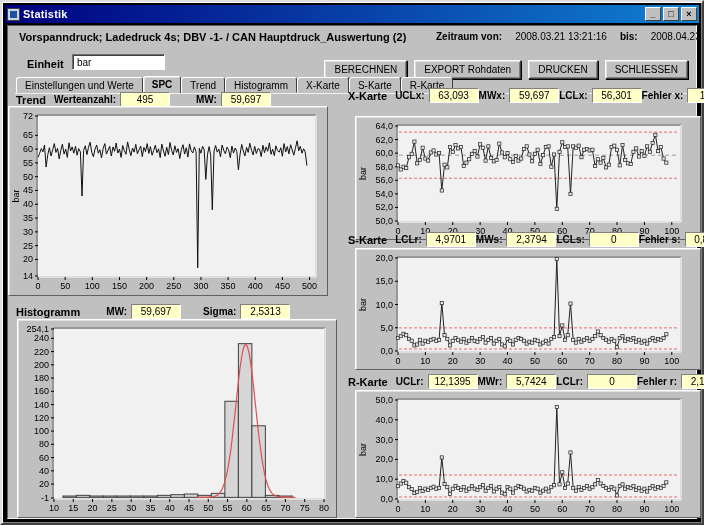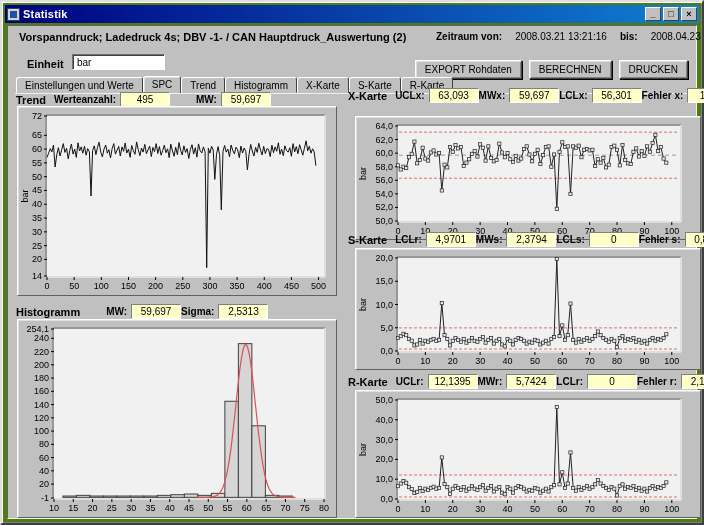--- a/index.html
+++ b/index.html
@@ -1,17 +1,17 @@
 <!DOCTYPE html>
 <html><head>
 <meta charset="utf-8">
 <style>
   html,body{margin:0;padding:0;background:#808080;font-family:"Liberation Sans",sans-serif;}
   *{box-sizing:border-box;}
-  .window{position:relative;width:704px;height:525px;background:#4d7c0f;
+  .window{position:relative;width:704px;height:525px;background:#000000;
     border:2px solid;border-color:#dfdfdf #404040 #404040 #dfdfdf;
     box-shadow:inset 1px 1px 0 #fff, inset -1px -1px 0 #808080;}
   .titlebar{position:absolute;left:3px;top:3px;right:3px;height:18px;
     background:linear-gradient(90deg,#000080,#1080d0);display:flex;align-items:center;padding:0 2px;}
   .app-icon{width:13px;height:13px;background:#c8d4e8;border:1px solid #404040;margin-right:3px;
     position:relative;flex:0 0 auto;}
   .app-icon::after{content:"";position:absolute;left:2px;top:2px;right:2px;bottom:2px;background:#2050a0;}
   .title-text{color:#fff;font-size:11px;font-weight:bold;flex:1;letter-spacing:.2px;}
   .winbtn{width:16px;height:14px;background:#c0c0c0;border:1px solid;border-color:#fff #404040 #404040 #fff;
     margin-left:2px;font-size:9px;line-height:11px;text-align:center;color:#000;font-weight:bold;
@@ -26,21 +26,21 @@
   .einheit-input{position:absolute;left:64px;top:28px;width:93px;height:16px;background:#fff;
     border:1px solid;border-color:#707070 #fff #fff #707070;box-shadow:inset 1px 1px 0 #404040;
     font-size:10px;padding:1px 4px;font-family:"Liberation Sans",sans-serif;}
   .toolbar{position:absolute;right:8px;top:34px;display:flex;gap:7px;}
   .btn{background:#c0c0c0;border:1px solid;border-color:#fff #404040 #404040 #fff;
     box-shadow:inset 1px 1px 0 #dfdfdf, inset -1px -1px 0 #808080, 1px 1px 0 #000;
     font-size:10px;padding:3px 9px;font-family:"Liberation Sans",sans-serif;white-space:nowrap;}
   .tabstrip{position:absolute;left:8px;top:49px;height:18px;display:flex;align-items:flex-end;}
   .tab{background:#c0c0c0;border:1px solid;border-color:#fff #404040 #c0c0c0 #fff;
     border-radius:3px 3px 0 0;font-size:10px;padding:2px 8px;height:16px;white-space:nowrap;}
-  .tab.selected{height:18px;font-weight:normal;border-bottom:1px solid #c0c0c0;position:relative;top:1px;
+  .tab.selected{height:18px;font-weight:bold;border-bottom:1px solid #c0c0c0;position:relative;top:1px;
     box-shadow:inset 1px 1px 0 #dfdfdf;}
   .tab-baseline{position:absolute;left:7px;right:7px;top:67px;height:1px;background:#efefef;}
   .sect-header{position:absolute;display:flex;align-items:center;white-space:nowrap;}
   .sect-title{font-size:11px;font-weight:bold;margin-right:8px;}
   .fld{display:flex;align-items:center;gap:4px;}
   .fld .lbl{font-size:10px;font-weight:bold;}
   .valbox{background:#ffffc8;border:1px solid;border-color:#808080 #fff #fff #808080;
     font-size:10px;text-align:center;padding:1px 3px;min-width:50px;}
   .chart-panel{position:absolute;background:#c0c0c0;border:1px solid;border-color:#fff #606060 #606060 #fff;
     box-shadow:inset 1px 1px 0 #dfdfdf;}
@@ -66,23 +66,24 @@
       <span class="lbl">Zeitraum von:</span>
       <span class="val">2008.03.21 13:21:16</span>
       <span class="lbl">bis:</span>
       <span class="val">2008.04.23 12:02:46</span>
     </div>
 
     <div class="einheit-lbl">Einheit</div>
     <input class="einheit-input" value="bar" style="">
 
     <div class="toolbar">
+      <button class="btn">BERECHNEN</button>
       <button class="btn">EXPORT Rohdaten</button>
-      <button class="btn">BERECHNEN</button>
       <button class="btn">DRUCKEN</button>
+      <button class="btn">SCHLIESSEN</button>
     </div>
 
     <div class="tabstrip">
       <div class="tab">Einstellungen und Werte</div>
       <div class="tab selected">SPC</div>
       <div class="tab">Trend</div>
       <div class="tab">Histogramm</div>
       <div class="tab">X-Karte</div>
       <div class="tab">S-Karte</div>
       <div class="tab">R-Karte</div>
@@ -93,21 +94,21 @@
       <span class="sect-title">Trend</span>
       <span class="fld">
           <span class="lbl">Werteanzahl:</span>
         <span class="valbox">495</span>
         </span>
       <span class="fld" style="margin-left:26px;">
           <span class="lbl">MW:</span>
         <span class="valbox">59,697</span>
         </span>
     </div>
-    <div class="chart-panel" style="left:9px;top:80px;width:320px;height:190px;padding-left:47px;">
+    <div class="chart-panel" style="left:0;top:80px;width:320px;height:190px;padding-left:47px;">
       <div class="chart-surface"><svg width="314" height="184" viewBox="0 0 314 184">
             <rect x="27" y="7" width="277" height="160" fill="#f1f1f1"></rect>
             <path d="M 26 168 L 26 6 L 305 6" stroke="#707070" fill="none"></path>
             <path d="M 26 168 L 305 168 L 305 6" stroke="#fdfdfd" fill="none"></path>
             <line x1="24" y1="7" x2="27" y2="7" stroke="#000"></line>
             <text x="22" y="10" font-size="9" text-anchor="end">72</text>
             <line x1="24" y1="26.31034482758622" x2="27" y2="26.31034482758622" stroke="#000"></line>
             <text x="22" y="29.31034482758622" font-size="9" text-anchor="end">65</text>
             <line x1="24" y1="40.103448275862064" x2="27" y2="40.103448275862064" stroke="#000"></line>
             <text x="22" y="43.103448275862064" font-size="9" text-anchor="end">60</text>
@@ -155,21 +156,21 @@
             <polyline points="27.0,48.4 28.6,44.2 30.3,39.6 31.9,42.9 33.5,36.0 35.1,58.0 36.8,45.6 38.4,38.7 40.0,47.0 41.7,40.7 43.3,34.6 44.9,43.4 46.6,39.3 48.2,49.8 49.8,41.5 51.4,35.1 53.1,45.1 54.7,40.1 56.3,48.4 58.0,33.8 59.6,42.0 61.2,37.9 62.8,44.2 64.5,37.3 66.1,46.2 67.7,39.6 69.4,42.9 71.0,87.0 72.6,41.5 74.3,36.8 75.9,45.6 77.5,38.4 79.1,33.2 80.8,43.4 82.4,47.8 84.0,40.1 85.7,36.0 87.3,44.2 88.9,40.7 90.5,48.9 92.2,39.3 93.8,34.6 95.4,45.1 97.1,41.2 98.7,37.3 100.3,47.0 102.0,37.9 103.6,42.3 105.2,34.0 106.8,44.0 108.5,40.1 110.1,48.4 111.7,36.5 113.4,41.8 115.0,45.3 116.6,32.9 118.2,40.4 119.9,46.7 121.5,39.0 123.1,43.1 124.8,35.4 126.4,44.8 128.0,40.9 129.7,37.1 131.3,47.6 132.9,38.4 134.5,42.6 136.2,34.6 137.8,44.5 139.4,37.6 141.1,46.2 142.7,41.5 144.3,36.2 145.9,43.7 147.6,39.8 149.2,48.7 150.8,35.1 152.5,42.0 154.1,47.3 155.7,38.2 157.4,45.6 159.0,33.5 160.6,41.2 162.2,45.9 163.9,36.8 165.5,43.4 167.1,39.6 168.8,49.5 170.4,40.4 172.0,35.7 173.6,45.1 175.3,38.7 176.9,48.1 178.5,34.9 180.2,41.8 181.8,44.0 183.4,37.9 185.1,42.9 186.7,158.7 188.3,39.3 189.9,44.2 191.6,37.3 193.2,40.9 194.8,70.4 196.5,45.3 198.1,37.6 199.7,46.4 201.3,100.8 203.0,42.3 204.6,36.5 206.2,43.1 207.9,40.1 209.5,47.8 211.1,36.0 212.8,41.5 214.4,44.8 216.0,38.2 217.6,40.7 219.3,48.7 220.9,37.1 222.5,44.0 224.2,39.0 225.8,42.6 227.4,60.8 229.0,45.6 230.7,35.4 232.3,42.0 233.9,47.0 235.6,38.4 237.2,43.4 238.8,34.3 240.5,41.2 242.1,45.9 243.7,37.3 245.3,44.5 247.0,39.6 248.6,40.4 250.2,47.6 251.9,36.2 253.5,43.7 255.1,37.9 256.7,42.3 258.4,33.8 260.0,45.3 261.6,40.1 263.3,46.7 264.9,36.8 266.5,41.5 268.2,43.1 269.8,38.7 271.4,47.3 273.0,34.6 274.7,42.9 276.3,37.6 277.9,44.8 279.6,35.7 281.2,40.9 282.8,46.2 284.4,39.3 286.1,31.8 287.7,41.8 289.3,37.3 291.0,44.2 292.6,39.8 294.2,42.9 295.9,56.7" fill="none" stroke="#111111" stroke-width="1"></polyline>
           </svg></div>
     </div>
 
     <div class="sect-header" style="left:8px;top:278px;">
       <span class="sect-title">Histogramm</span>
       <span class="fld" style="margin-left:18px;">
           <span class="lbl">MW:</span>
         <span class="valbox">59,697</span>
         </span>
-      <span class="fld" style="margin-left:0;">
+      <span class="fld" style="margin-left:22px;">
           <span class="lbl">Sigma:</span>
         <span class="valbox">2,5313</span>
         </span>
     </div>
     <div class="chart-panel" style="left:9px;top:293px;width:320px;height:199px;padding-left:24px;">
       <div class="chart-surface"><svg width="314" height="193" viewBox="0 0 314 193">
             <rect x="34" y="7" width="270" height="169" fill="#f1f1f1"></rect>
             <path d="M 33 177 L 33 6 L 305 6" stroke="#707070" fill="none"></path>
             <path d="M 33 177 L 305 177 L 305 6" stroke="#fdfdfd" fill="none"></path>
             <line x1="31" y1="7" x2="34" y2="7" stroke="#000"></line>

